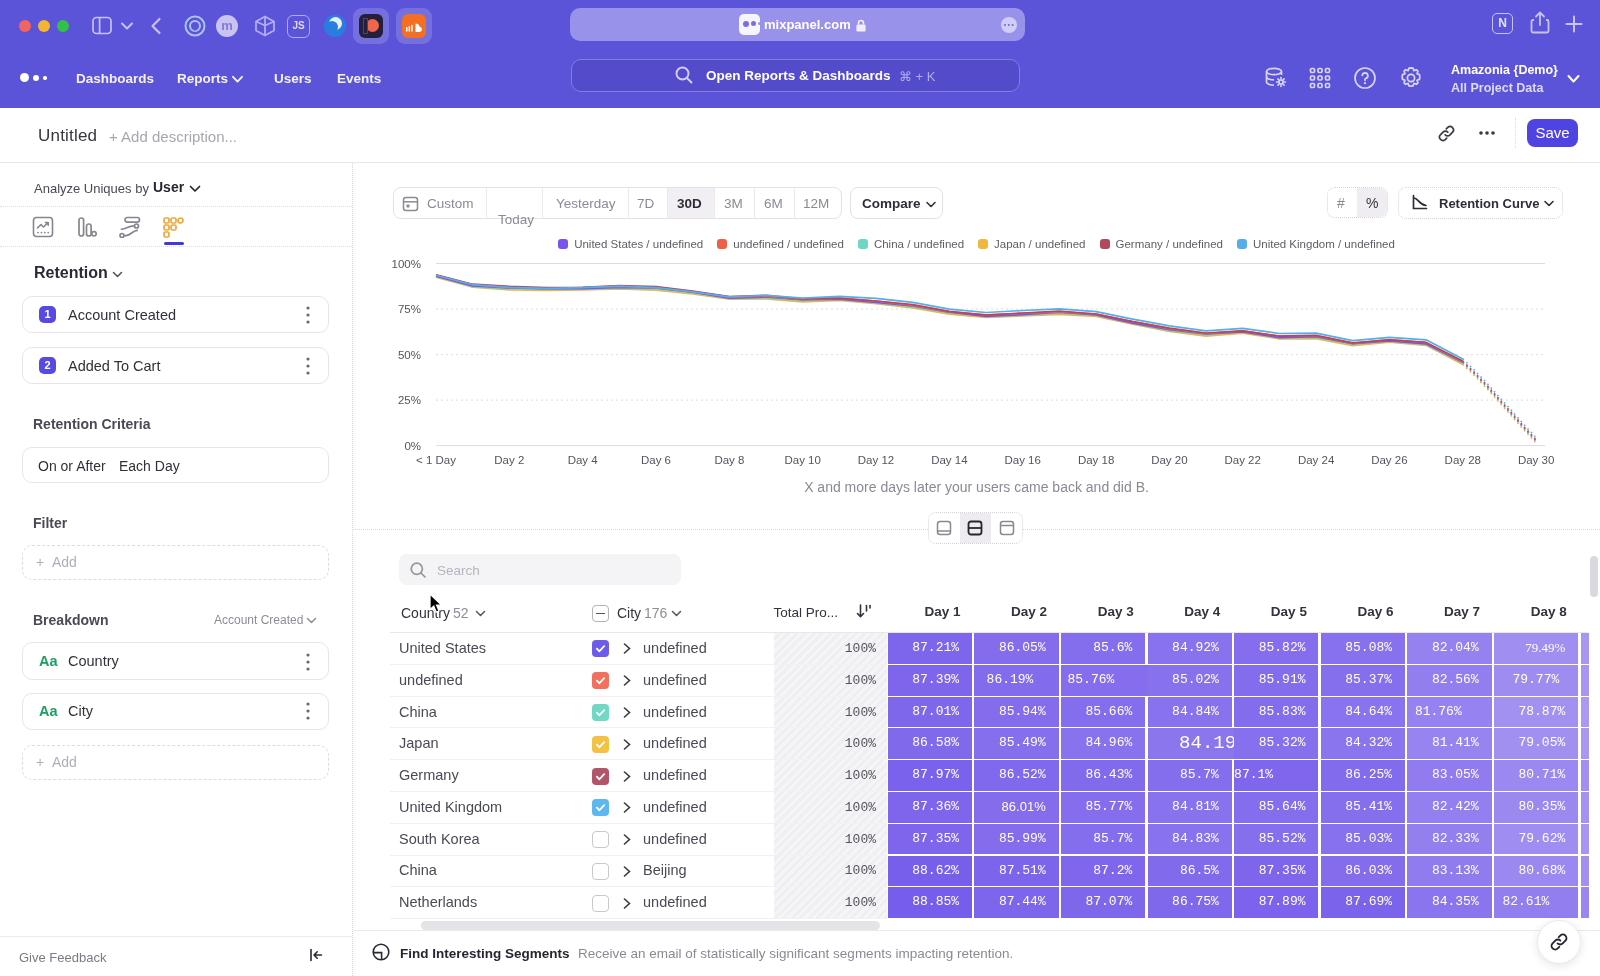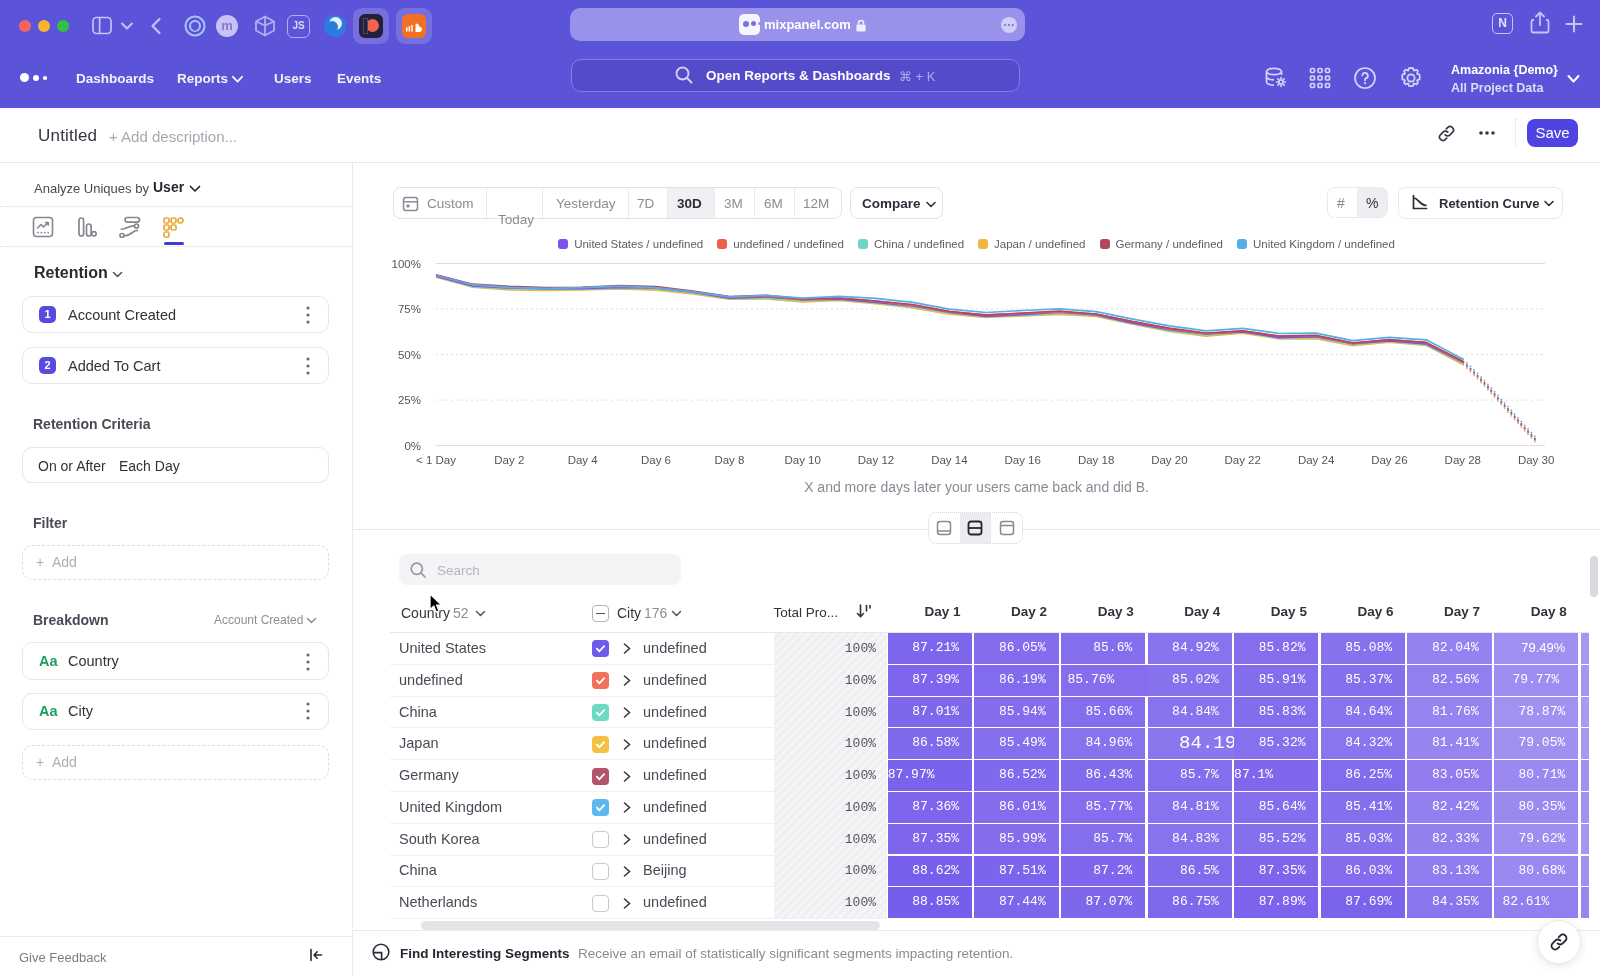--- a/index.html
+++ b/index.html
@@ -437,36 +437,36 @@
   </svg>
 <div style="position:absolute;left:643px;top:639.9px;font-size:14.5px;color:#4b4954">undefined</div>
 <div style="position:absolute;left:776px;top:640.9px;width:100px;text-align:right;font-family:'Liberation Mono',monospace;font-size:13px;color:#55535d">100%</div>
 <div style="position:absolute;left:887.7px;top:633.0px;width:84.4px;height:30.8px;background:#7e66ec;color:#fff;font-family:'Liberation Mono',monospace;font-size:13px;text-align:right;line-height:30.8px;padding-right:13px;box-sizing:border-box">87.21%</div>
 <div style="position:absolute;left:974.3px;top:633.0px;width:84.4px;height:30.8px;background:#846ced;color:#fff;font-family:'Liberation Mono',monospace;font-size:13px;text-align:right;line-height:30.8px;padding-right:13px;box-sizing:border-box">86.05%</div>
 <div style="position:absolute;left:1060.9px;top:633.0px;width:84.4px;height:30.8px;background:#856eed;color:#fff;font-family:'Liberation Mono',monospace;font-size:13px;text-align:right;line-height:30.8px;padding-right:13px;box-sizing:border-box">85.6%</div>
 <div style="position:absolute;left:1147.5px;top:633.0px;width:84.4px;height:30.8px;background:#8872ee;color:#fff;font-family:'Liberation Mono',monospace;font-size:13px;text-align:right;line-height:30.8px;padding-right:13px;box-sizing:border-box">84.92%</div>
 <div style="position:absolute;left:1234.1px;top:633.0px;width:84.4px;height:30.8px;background:#856ded;color:#fff;font-family:'Liberation Mono',monospace;font-size:13px;text-align:right;line-height:30.8px;padding-right:13px;box-sizing:border-box">85.82%</div>
 <div style="position:absolute;left:1320.7px;top:633.0px;width:84.4px;height:30.8px;background:#8871ed;color:#fff;font-family:'Liberation Mono',monospace;font-size:13px;text-align:right;line-height:30.8px;padding-right:13px;box-sizing:border-box">85.08%</div>
 <div style="position:absolute;left:1407.3px;top:633.0px;width:84.4px;height:30.8px;background:#9581ef;color:#fff;font-family:'Liberation Mono',monospace;font-size:13px;text-align:right;line-height:30.8px;padding-right:13px;box-sizing:border-box">82.04%</div>
-<div style="position:absolute;left:1493.9px;top:633.0px;width:84.4px;height:30.8px;background:#a08ef1;color:#fff;font-family:Liberation Sans, sans-serif;font-size:13px;text-align:right;line-height:30.8px;padding-right:13px;box-sizing:border-box">79.49%</div>
+<div style="position:absolute;left:1493.9px;top:633.0px;width:84.4px;height:30.8px;background:#a08ef1;color:#fff;font-family:Liberation Serif, serif;font-size:13px;text-align:right;line-height:30.8px;padding-right:13px;box-sizing:border-box">79.49%</div>
 <div style="position:absolute;left:1580.5px;top:633.0px;width:8.2px;height:30.8px;background:#a796f2"></div>
 <div style="position:absolute;left:390px;top:695.6px;width:497px;height:1px;background:#f1f0f3"></div>
 <div style="position:absolute;left:399px;top:671.7px;font-size:14.5px;color:#4b4954">undefined</div>
 <div style="position:absolute;left:592px;top:672.2px;width:17px;height:17px;border-radius:4px;background:#f2705c">
     <svg width="11" height="11" viewBox="0 0 12 12" style="position:absolute;left:3px;top:3px">
       <path d="M2 6.2 L4.8 9 L10 3.4" fill="none" stroke="#fff" stroke-width="2" stroke-linecap="round" stroke-linejoin="round"></path>
     </svg>
   </div>
 <svg style="position:absolute;left:623px;top:675.2px" width="8" height="11" viewBox="0 0 8 11">
     <path d="M1.5 1 L6.5 5.5 L1.5 10" fill="none" stroke="#3a3844" stroke-width="1.6" stroke-linecap="round"></path>
   </svg>
 <div style="position:absolute;left:643px;top:671.7px;font-size:14.5px;color:#4b4954">undefined</div>
 <div style="position:absolute;left:776px;top:672.7px;width:100px;text-align:right;font-family:'Liberation Mono',monospace;font-size:13px;color:#55535d">100%</div>
 <div style="position:absolute;left:887.7px;top:664.8px;width:84.4px;height:30.8px;background:#7e65ec;color:#fff;font-family:'Liberation Mono',monospace;font-size:13px;text-align:right;line-height:30.8px;padding-right:13px;box-sizing:border-box">87.39%</div>
-<div style="position:absolute;left:974.3px;top:664.8px;width:84.4px;height:30.8px;background:#836bed;color:#fff;font-family:'Liberation Mono',monospace;font-size:13px;text-align:right;line-height:30.8px;padding-right:13px;box-sizing:border-box">86.19%</div>
+<div style="position:absolute;left:974.3px;top:664.8px;width:84.4px;height:30.8px;background:#836bed;color:#fff;font-family:'Liberation Mono',monospace;font-size:13px;text-align:center;line-height:30.8px;padding-right:13px;box-sizing:border-box">86.19%</div>
 <div style="position:absolute;left:1060.9px;top:664.8px;width:88px;height:30.8px;background:#856ded;color:#fff;font-family:'Liberation Mono',monospace;font-size:13px;text-align:center;line-height:30.8px;padding-right:28px;box-sizing:border-box">85.76%</div>
 <div style="position:absolute;left:1147.5px;top:664.8px;width:84.4px;height:30.8px;background:#8871ed;color:#fff;font-family:'Liberation Mono',monospace;font-size:13px;text-align:right;line-height:30.8px;padding-right:13px;box-sizing:border-box">85.02%</div>
 <div style="position:absolute;left:1234.1px;top:664.8px;width:84.4px;height:30.8px;background:#846ded;color:#fff;font-family:'Liberation Mono',monospace;font-size:13px;text-align:right;line-height:30.8px;padding-right:13px;box-sizing:border-box">85.91%</div>
 <div style="position:absolute;left:1320.7px;top:664.8px;width:84.4px;height:30.8px;background:#866fed;color:#fff;font-family:'Liberation Mono',monospace;font-size:13px;text-align:right;line-height:30.8px;padding-right:13px;box-sizing:border-box">85.37%</div>
 <div style="position:absolute;left:1407.3px;top:664.8px;width:84.4px;height:30.8px;background:#937eef;color:#fff;font-family:'Liberation Mono',monospace;font-size:13px;text-align:right;line-height:30.8px;padding-right:13px;box-sizing:border-box">82.56%</div>
 <div style="position:absolute;left:1493.9px;top:664.8px;width:84.4px;height:30.8px;background:#9f8cf1;color:#fff;font-family:'Liberation Mono',monospace;font-size:13px;text-align:right;line-height:30.8px;padding-right:19px;box-sizing:border-box">79.77%</div>
 <div style="position:absolute;left:1580.5px;top:664.8px;width:8.2px;height:30.8px;background:#a695f2"></div>
 <div style="position:absolute;left:390px;top:727.4px;width:497px;height:1px;background:#f1f0f3"></div>
 <div style="position:absolute;left:399px;top:703.5px;font-size:14.5px;color:#4b4954">China</div>
 <div style="position:absolute;left:592px;top:704.0px;width:17px;height:17px;border-radius:4px;background:#6fd9c5">
@@ -478,21 +478,21 @@
     <path d="M1.5 1 L6.5 5.5 L1.5 10" fill="none" stroke="#3a3844" stroke-width="1.6" stroke-linecap="round"></path>
   </svg>
 <div style="position:absolute;left:643px;top:703.5px;font-size:14.5px;color:#4b4954">undefined</div>
 <div style="position:absolute;left:776px;top:704.5px;width:100px;text-align:right;font-family:'Liberation Mono',monospace;font-size:13px;color:#55535d">100%</div>
 <div style="position:absolute;left:887.7px;top:696.6px;width:84.4px;height:30.8px;background:#7f67ec;color:#fff;font-family:'Liberation Mono',monospace;font-size:13px;text-align:right;line-height:30.8px;padding-right:13px;box-sizing:border-box">87.01%</div>
 <div style="position:absolute;left:974.3px;top:696.6px;width:84.4px;height:30.8px;background:#846ced;color:#fff;font-family:'Liberation Mono',monospace;font-size:13px;text-align:right;line-height:30.8px;padding-right:13px;box-sizing:border-box">85.94%</div>
 <div style="position:absolute;left:1060.9px;top:696.6px;width:84.4px;height:30.8px;background:#856eed;color:#fff;font-family:'Liberation Mono',monospace;font-size:13px;text-align:right;line-height:30.8px;padding-right:13px;box-sizing:border-box">85.66%</div>
 <div style="position:absolute;left:1147.5px;top:696.6px;width:84.4px;height:30.8px;background:#8972ee;color:#fff;font-family:'Liberation Mono',monospace;font-size:13px;text-align:right;line-height:30.8px;padding-right:13px;box-sizing:border-box">84.84%</div>
 <div style="position:absolute;left:1234.1px;top:696.6px;width:84.4px;height:30.8px;background:#846ded;color:#fff;font-family:'Liberation Mono',monospace;font-size:13px;text-align:right;line-height:30.8px;padding-right:13px;box-sizing:border-box">85.83%</div>
 <div style="position:absolute;left:1320.7px;top:696.6px;width:84.4px;height:30.8px;background:#8a73ee;color:#fff;font-family:'Liberation Mono',monospace;font-size:13px;text-align:right;line-height:30.8px;padding-right:13px;box-sizing:border-box">84.64%</div>
-<div style="position:absolute;left:1407.3px;top:696.6px;width:84.4px;height:30.8px;background:#9682f0;color:#fff;font-family:'Liberation Mono',monospace;font-size:13px;text-align:right;line-height:30.8px;padding-right:13px;box-sizing:border-box">81.76%</div>
+<div style="position:absolute;left:1407.3px;top:696.6px;width:84.4px;height:30.8px;background:#9682f0;color:#fff;font-family:'Liberation Mono',monospace;font-size:13px;text-align:right;line-height:30.8px;padding-right:30px;box-sizing:border-box">81.76%</div>
 <div style="position:absolute;left:1493.9px;top:696.6px;width:84.4px;height:30.8px;background:#a391f1;color:#fff;font-family:'Liberation Mono',monospace;font-size:13px;text-align:right;line-height:30.8px;padding-right:13px;box-sizing:border-box">78.87%</div>
 <div style="position:absolute;left:1580.5px;top:696.6px;width:8.2px;height:30.8px;background:#aa99f2"></div>
 <div style="position:absolute;left:390px;top:759.2px;width:497px;height:1px;background:#f1f0f3"></div>
 <div style="position:absolute;left:399px;top:735.3px;font-size:14.5px;color:#4b4954">Japan</div>
 <div style="position:absolute;left:592px;top:735.8px;width:17px;height:17px;border-radius:4px;background:#f5c145">
     <svg width="11" height="11" viewBox="0 0 12 12" style="position:absolute;left:3px;top:3px">
       <path d="M2 6.2 L4.8 9 L10 3.4" fill="none" stroke="#fff" stroke-width="2" stroke-linecap="round" stroke-linejoin="round"></path>
     </svg>
   </div>
 <svg style="position:absolute;left:623px;top:738.8px" width="8" height="11" viewBox="0 0 8 11">
@@ -514,21 +514,21 @@
 <div style="position:absolute;left:592px;top:767.6px;width:17px;height:17px;border-radius:4px;background:#b2556b">
     <svg width="11" height="11" viewBox="0 0 12 12" style="position:absolute;left:3px;top:3px">
       <path d="M2 6.2 L4.8 9 L10 3.4" fill="none" stroke="#fff" stroke-width="2" stroke-linecap="round" stroke-linejoin="round"></path>
     </svg>
   </div>
 <svg style="position:absolute;left:623px;top:770.6px" width="8" height="11" viewBox="0 0 8 11">
     <path d="M1.5 1 L6.5 5.5 L1.5 10" fill="none" stroke="#3a3844" stroke-width="1.6" stroke-linecap="round"></path>
   </svg>
 <div style="position:absolute;left:643px;top:767.1px;font-size:14.5px;color:#4b4954">undefined</div>
 <div style="position:absolute;left:776px;top:768.1px;width:100px;text-align:right;font-family:'Liberation Mono',monospace;font-size:13px;color:#55535d">100%</div>
-<div style="position:absolute;left:887.7px;top:760.2px;width:84.4px;height:30.8px;background:#7b62ec;color:#fff;font-family:'Liberation Mono',monospace;font-size:13px;line-height:30.8px;padding-right:13px;box-sizing:border-box">87.97%</div>
+<div style="position:absolute;left:887.7px;top:760.2px;width:84.4px;height:30.8px;background:#7b62ec;color:#fff;font-family:'Liberation Mono',monospace;font-size:13px;text-align:right;line-height:30.8px;padding-right:13px;box-sizing:border-box">87.97%</div>
 <div style="position:absolute;left:974.3px;top:760.2px;width:84.4px;height:30.8px;background:#8169ed;color:#fff;font-family:'Liberation Mono',monospace;font-size:13px;text-align:right;line-height:30.8px;padding-right:13px;box-sizing:border-box">86.52%</div>
 <div style="position:absolute;left:1060.9px;top:760.2px;width:84.4px;height:30.8px;background:#826aed;color:#fff;font-family:'Liberation Mono',monospace;font-size:13px;text-align:right;line-height:30.8px;padding-right:13px;box-sizing:border-box">86.43%</div>
 <div style="position:absolute;left:1147.5px;top:760.2px;width:84.4px;height:30.8px;background:#856eed;color:#fff;font-family:'Liberation Mono',monospace;font-size:13px;text-align:right;line-height:30.8px;padding-right:13px;box-sizing:border-box">85.7%</div>
 <div style="position:absolute;left:1234.1px;top:760.2px;width:84.4px;height:30.8px;background:#7f66ec;color:#fff;font-family:'Liberation Mono',monospace;font-size:13px;text-align:left;line-height:30.8px;padding-right:13px;box-sizing:border-box">87.1%</div>
 <div style="position:absolute;left:1320.7px;top:760.2px;width:84.4px;height:30.8px;background:#836bed;color:#fff;font-family:'Liberation Mono',monospace;font-size:13px;text-align:right;line-height:30.8px;padding-right:13px;box-sizing:border-box">86.25%</div>
 <div style="position:absolute;left:1407.3px;top:760.2px;width:84.4px;height:30.8px;background:#917bef;color:#fff;font-family:'Liberation Mono',monospace;font-size:13px;text-align:right;line-height:30.8px;padding-right:13px;box-sizing:border-box">83.05%</div>
 <div style="position:absolute;left:1493.9px;top:760.2px;width:84.4px;height:30.8px;background:#9b88f0;color:#fff;font-family:'Liberation Mono',monospace;font-size:13px;text-align:right;line-height:30.8px;padding-right:13px;box-sizing:border-box">80.71%</div>
 <div style="position:absolute;left:1580.5px;top:760.2px;width:8.2px;height:30.8px;background:#a290f1"></div>
 <div style="position:absolute;left:390px;top:822.7px;width:497px;height:1px;background:#f1f0f3"></div>
 <div style="position:absolute;left:399px;top:798.8px;font-size:14.5px;color:#4b4954">United Kingdom</div>
@@ -536,21 +536,21 @@
     <svg width="11" height="11" viewBox="0 0 12 12" style="position:absolute;left:3px;top:3px">
       <path d="M2 6.2 L4.8 9 L10 3.4" fill="none" stroke="#fff" stroke-width="2" stroke-linecap="round" stroke-linejoin="round"></path>
     </svg>
   </div>
 <svg style="position:absolute;left:623px;top:802.3px" width="8" height="11" viewBox="0 0 8 11">
     <path d="M1.5 1 L6.5 5.5 L1.5 10" fill="none" stroke="#3a3844" stroke-width="1.6" stroke-linecap="round"></path>
   </svg>
 <div style="position:absolute;left:643px;top:798.8px;font-size:14.5px;color:#4b4954">undefined</div>
 <div style="position:absolute;left:776px;top:799.8px;width:100px;text-align:right;font-family:'Liberation Mono',monospace;font-size:13px;color:#55535d">100%</div>
 <div style="position:absolute;left:887.7px;top:792.0px;width:84.4px;height:30.8px;background:#7e65ec;color:#fff;font-family:'Liberation Mono',monospace;font-size:13px;text-align:right;line-height:30.8px;padding-right:13px;box-sizing:border-box">87.36%</div>
-<div style="position:absolute;left:974.3px;top:792.0px;width:84.4px;height:30.8px;background:#846ced;color:#fff;font-family:Liberation Mono, monospace;font-size:13px;text-align:right;line-height:30.8px;padding-right:13px;box-sizing:border-box">86.01%</div>
+<div style="position:absolute;left:974.3px;top:792.0px;width:84.4px;height:30.8px;background:#846ced;color:#fff;font-family:Liberation Sans, sans-serif;font-size:13px;text-align:right;line-height:30.8px;padding-right:13px;box-sizing:border-box">86.01%</div>
 <div style="position:absolute;left:1060.9px;top:792.0px;width:84.4px;height:30.8px;background:#856ded;color:#fff;font-family:'Liberation Mono',monospace;font-size:13px;text-align:right;line-height:30.8px;padding-right:13px;box-sizing:border-box">85.77%</div>
 <div style="position:absolute;left:1147.5px;top:792.0px;width:84.4px;height:30.8px;background:#8972ee;color:#fff;font-family:'Liberation Mono',monospace;font-size:13px;text-align:right;line-height:30.8px;padding-right:13px;box-sizing:border-box">84.81%</div>
 <div style="position:absolute;left:1234.1px;top:792.0px;width:84.4px;height:30.8px;background:#856eed;color:#fff;font-family:'Liberation Mono',monospace;font-size:13px;text-align:right;line-height:30.8px;padding-right:13px;box-sizing:border-box">85.64%</div>
 <div style="position:absolute;left:1320.7px;top:792.0px;width:84.4px;height:30.8px;background:#866fed;color:#fff;font-family:'Liberation Mono',monospace;font-size:13px;text-align:right;line-height:30.8px;padding-right:13px;box-sizing:border-box">85.41%</div>
 <div style="position:absolute;left:1407.3px;top:792.0px;width:84.4px;height:30.8px;background:#937fef;color:#fff;font-family:'Liberation Mono',monospace;font-size:13px;text-align:right;line-height:30.8px;padding-right:13px;box-sizing:border-box">82.42%</div>
 <div style="position:absolute;left:1493.9px;top:792.0px;width:84.4px;height:30.8px;background:#9c89f0;color:#fff;font-family:'Liberation Mono',monospace;font-size:13px;text-align:right;line-height:30.8px;padding-right:13px;box-sizing:border-box">80.35%</div>
 <div style="position:absolute;left:1580.5px;top:792.0px;width:8.2px;height:30.8px;background:#a392f1"></div>
 <div style="position:absolute;left:390px;top:854.5px;width:497px;height:1px;background:#f1f0f3"></div>
 <div style="position:absolute;left:399px;top:830.6px;font-size:14.5px;color:#4b4954">South Korea</div>
 <div style="position:absolute;left:592px;top:831.1px;width:17px;height:17px;border-radius:4px;background:#fff;border:1.4px solid #c9c7cf"></div>

